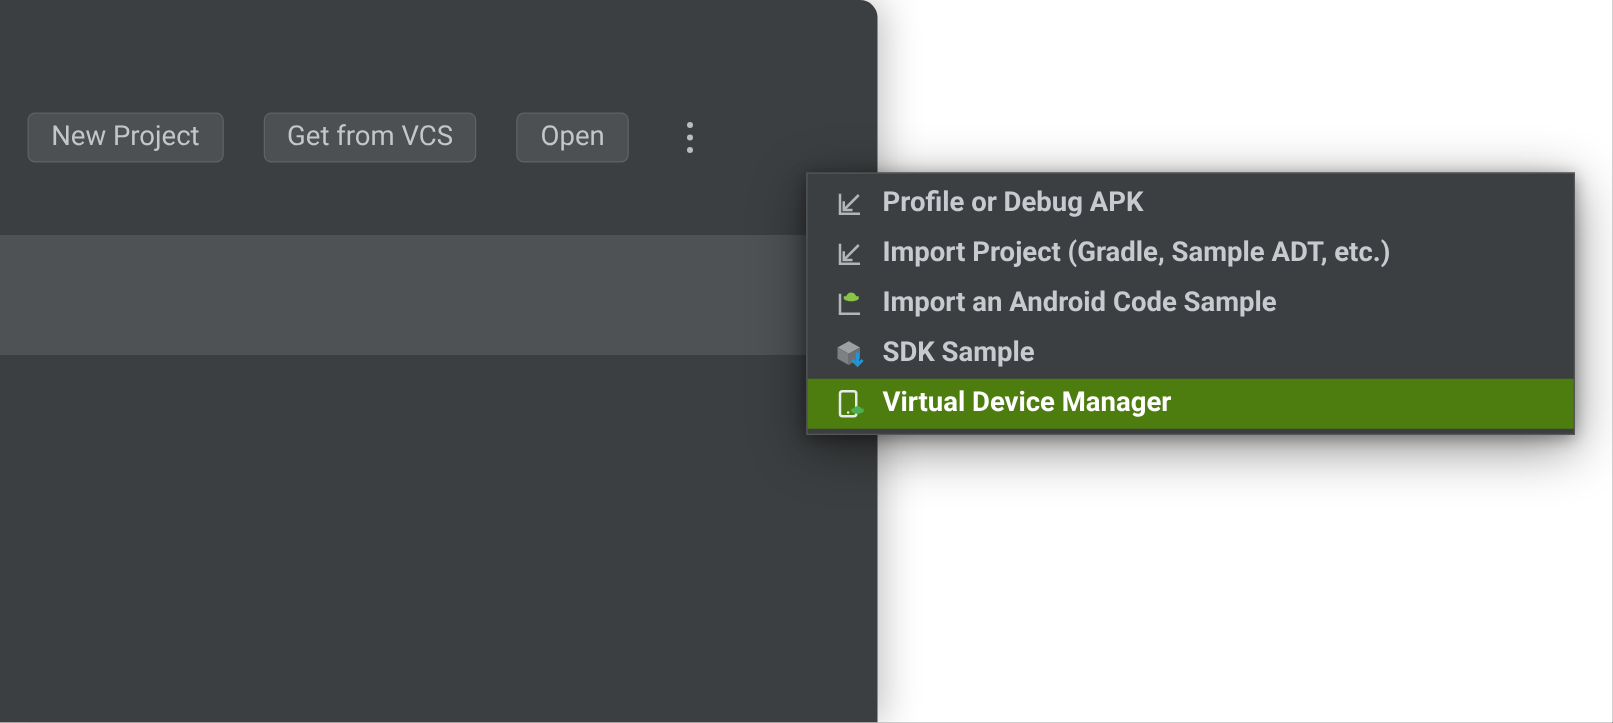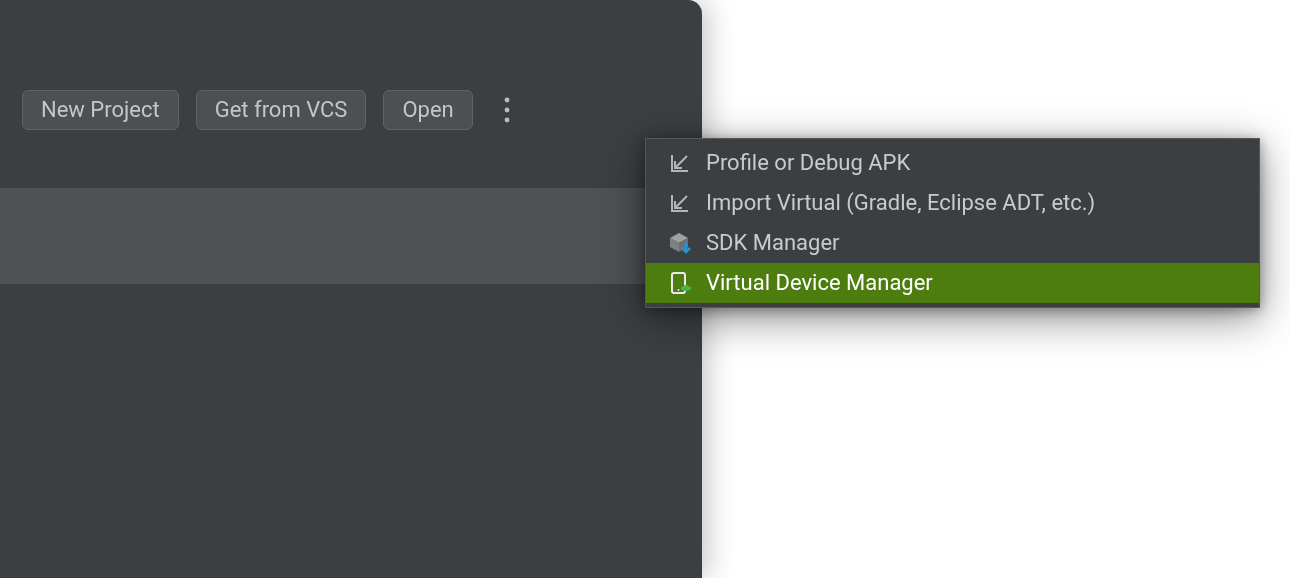--- a/index.html
+++ b/index.html
@@ -33,21 +33,21 @@
   }
 
   .titlebar-space {
     height: 80px;
     width: 100%;
   }
 
   .toolbar {
     display: flex;
     align-items: center;
-    gap: 17px;
+    gap: 32px;
     padding: 0 20px 0 22px;
     height: 60px;
   }
 
   .btn {
     background: #4c5052;
     border: 1px solid #5e6366;
     color: #c4c6c8;
     font-size: 22px;
     line-height: 1;
@@ -109,21 +109,21 @@
     color: #ffffff;
   }
   .menu-item .ico {
     width: 24px;
     height: 24px;
     flex: 0 0 24px;
     display: flex;
     align-items: center;
     justify-content: center;
   }
-  .menu-item .label { flex: 1; white-space: nowrap; }
+  .menu-item .label { flex: 1; white-space: nowrap; font-weight: bold; }
 
 </style>
 </head>
 <body>
 
 <div class="window">
   <div class="window-inner">
     <div class="titlebar-space"></div>
 
     <div class="toolbar">
@@ -161,35 +161,44 @@
   </div>
 
   <div class="menu-item">
     <span class="ico">
       <svg width="22" height="22" viewBox="0 0 22 22">
         <polyline points="3,3 3,19 19,19" fill="none" stroke="#b2b6b9" stroke-width="2"></polyline>
         <line x1="18" y1="4" x2="7" y2="15" stroke="#b2b6b9" stroke-width="2"></line>
         <polyline points="6,9 6,16 13,16" fill="none" stroke="#b2b6b9" stroke-width="2"></polyline>
       </svg>
     </span>
-    <span class="label">Import Virtual (Gradle, Eclipse ADT, etc.)</span>
-  </div>
-
+    <span class="label">Import Project (Gradle, Sample ADT, etc.)</span>
+  </div>
+
+  <div class="menu-item">
+    <span class="ico">
+      <svg width="22" height="22" viewBox="0 0 22 22">
+        <polyline points="3,3 3,19 19,19" fill="none" stroke="#b2b6b9" stroke-width="2"></polyline>
+        <path d="M12 2 C 9 2 8 5 8 5 L6 5 L6 7 C6 7 7 9 12 9 C17 9 18 7 18 7 L18 5 L16 5 C16 5 15 2 12 2 Z" fill="#8bc34a"></path>
+      </svg>
+    </span>
+    <span class="label">Import an Android Code Sample</span>
+  </div>
 
   <div class="menu-item">
     <span class="ico">
       <svg width="24" height="24" viewBox="0 0 24 24">
         <polygon points="11,2 20,7 11,12 2,7" fill="#9da1a4"></polygon>
         <polygon points="2,7 11,12 11,21 2,16" fill="#7d8184"></polygon>
         <polygon points="20,7 11,12 11,21 20,16" fill="#6b6f72"></polygon>
         <path d="M14 17 L18 21 L22 17" fill="none" stroke="#2196d6" stroke-width="2.5"></path>
         <line x1="18" y1="11" x2="18" y2="21" stroke="#2196d6" stroke-width="2.5"></line>
       </svg>
     </span>
-    <span class="label">SDK Manager</span>
+    <span class="label">SDK Sample</span>
   </div>
 
   <div class="menu-item selected">
     <span class="ico">
       <svg width="24" height="24" viewBox="0 0 24 24">
         <rect x="4" y="2" width="13" height="20" rx="2" fill="none" stroke="#e8eaec" stroke-width="2"></rect>
         <circle cx="10.5" cy="19" r="1" fill="#e8eaec"></circle>
         <path d="M18 14 C15.5 14 14.5 16 14.5 16 L13 16 L13 18 C13 18 14 20 18 20 C22 20 23 18 23 18 L23 16 L21.5 16 C21.5 16 20.5 14 18 14 Z" fill="#4caf50"></path>
       </svg>
     </span>

